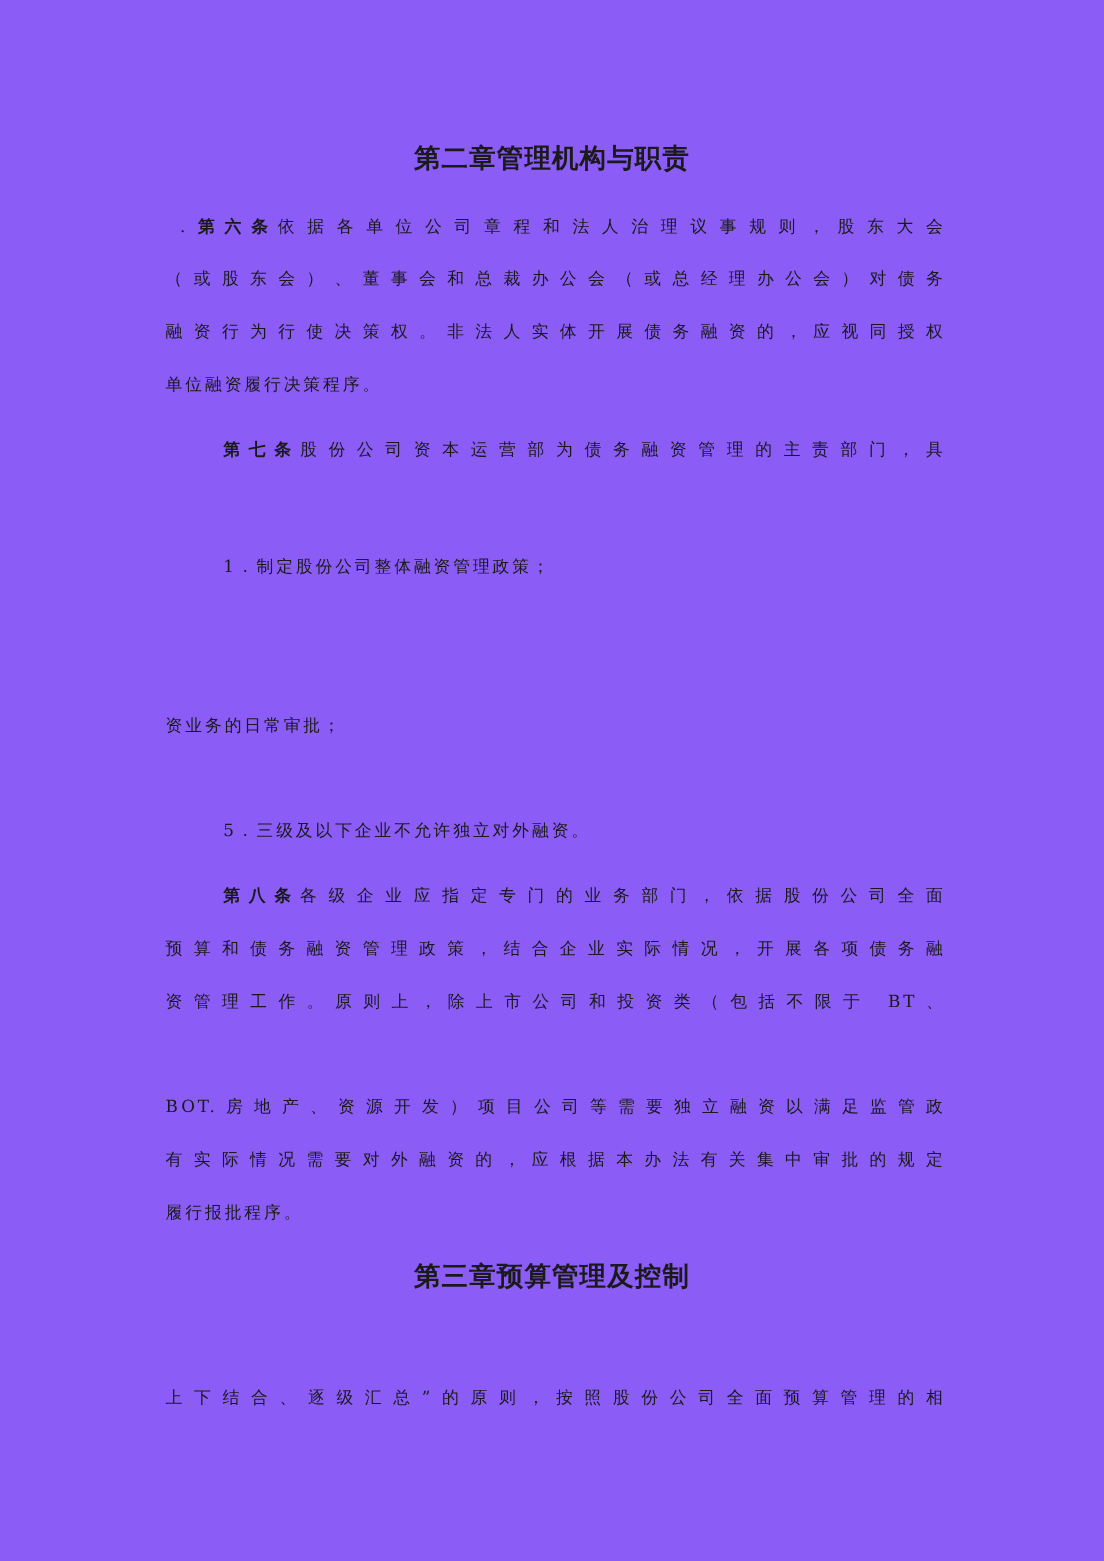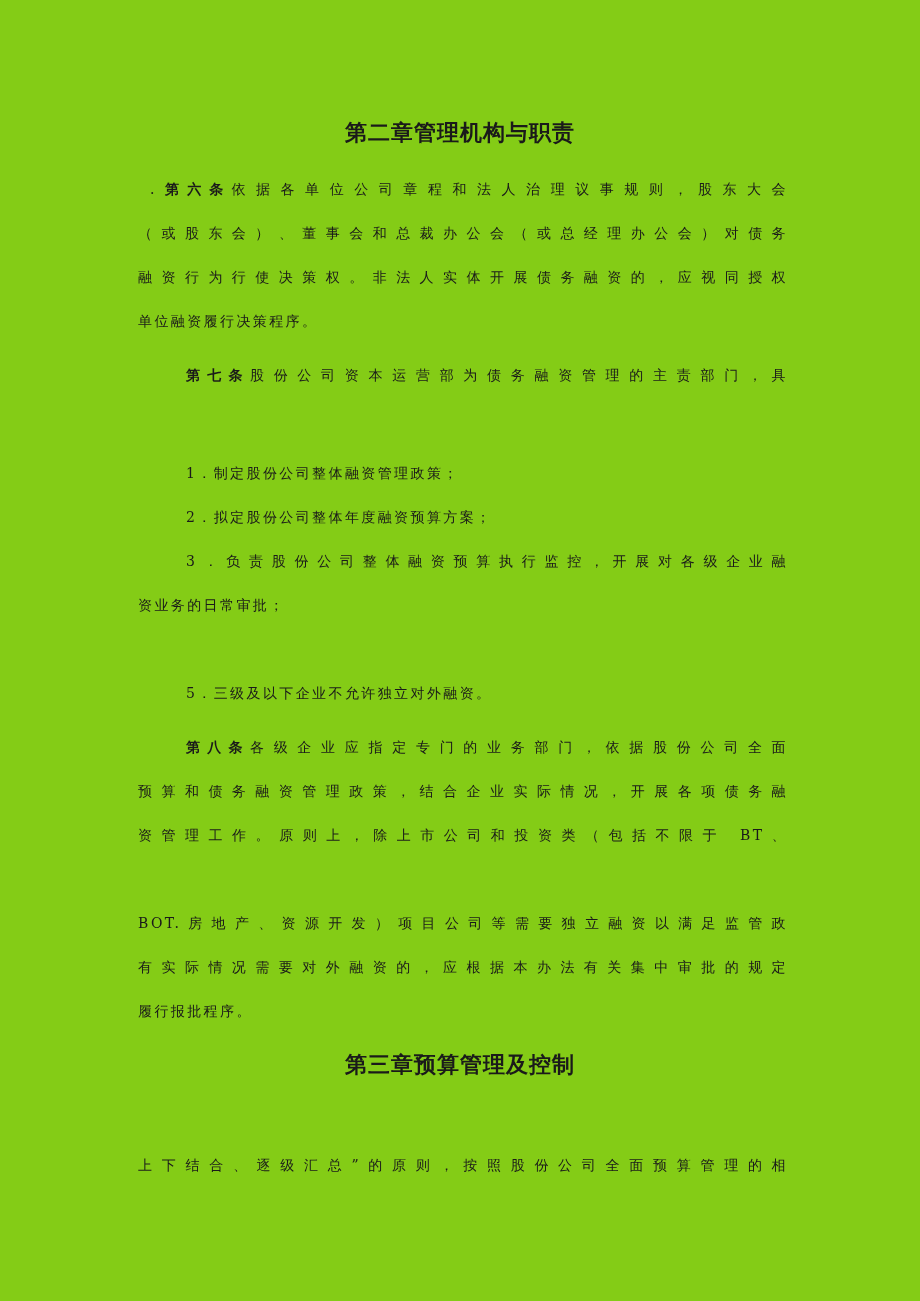--- a/index.html
+++ b/index.html
@@ -1,18 +1,18 @@
 <!DOCTYPE html>
 <html><head>
 <meta charset="utf-8">
 <style>
   html, body { margin: 0; padding: 0; background: #ffffff; }
   body { width: 920px; height: 1301px; position: relative; overflow: hidden;
          font-family: "DejaVu Serif", "Liberation Serif", serif; color: #1a1a1a; }
-  .page { position: absolute; left: 0; top: 0; width: 920px; height: 1301px; background: #84cc16; }
+  .page { position: absolute; left: 0; top: 0; width: 920px; height: 1301px; background: #8b5cf6; }
   .line { position: absolute; left: 138px; width: 650px; font-size: 14px; line-height: 30px;
           white-space: nowrap; letter-spacing: 2.4px; text-align: justify; text-align-last: justify; }
   .line.last { text-align-last: left; }
   .indent { left: 186px; width: 602px; }
   .heading { position: absolute; left: 0; width: 920px; text-align: center; font-size: 22px;
              font-weight: bold; line-height: 30px; letter-spacing: 1px;
              font-family: "DejaVu Sans", "Liberation Sans", sans-serif; }
   b.lead { font-family: "DejaVu Sans", "Liberation Sans", sans-serif; font-weight: bold; letter-spacing: 0; }
 </style>
 </head>
@@ -23,22 +23,20 @@
   <div class="heading" style="top:118px;">第二章管理机构与职责</div>
 
   <div class="line" style="top:174px; left:150px; width:638px;"><span>.</span><b class="lead">第六条</b><span>依据各单位公司章程和法人治理议事规则，股东大会</span></div>
   <div class="line" style="top:218px;">（或股东会）、董事会和总裁办公会（或总经理办公会）对债务</div>
   <div class="line" style="top:262px;">融资行为行使决策权。非法人实体开展债务融资的，应视同授权</div>
   <div class="line last" style="top:306px;">单位融资履行决策程序。</div>
 
   <div class="line indent" style="top:360px;"><b class="lead">第七条</b><span>股份公司资本运营部为债务融资管理的主责部门，具</span></div>
 
   <div class="line indent last" style="top:458px;"><span>1</span><span>．制定股份公司整体融资管理政策；</span></div>
-  <div class="line indent last" style="top:502px;"><span>2</span><span>．拟定股份公司整体年度融资预算方案；</span></div>
-  <div class="line indent" style="top:546px;"><span>3</span><span>．负责股份公司整体融资预算执行监控，开展对各级企业融</span></div>
   <div class="line last" style="top:590px;">资业务的日常审批；</div>
   <div class="line indent last" style="top:678px;"><span>5</span><span>．三级及以下企业不允许独立对外融资。</span></div>
 
   <div class="line indent" style="top:732px;"><b class="lead">第八条</b><span>各级企业应指定专门的业务部门，依据股份公司全面</span></div>
   <div class="line" style="top:776px;">预算和债务融资管理政策，结合企业实际情况，开展各项债务融</div>
   <div class="line" style="top:820px;">资管理工作。原则上，除上市公司和投资类（包括不限于 BT、</div>
   <div class="line" style="top:896px;margin-top:12px;">BOT.房地产、资源开发）项目公司等需要独立融资以满足监管政</div>
   <div class="line" style="top:952px;">有实际情况需要对外融资的，应根据本办法有关集中审批的规定</div>
   <div class="line last" style="top:996px;">履行报批程序。</div>
 

